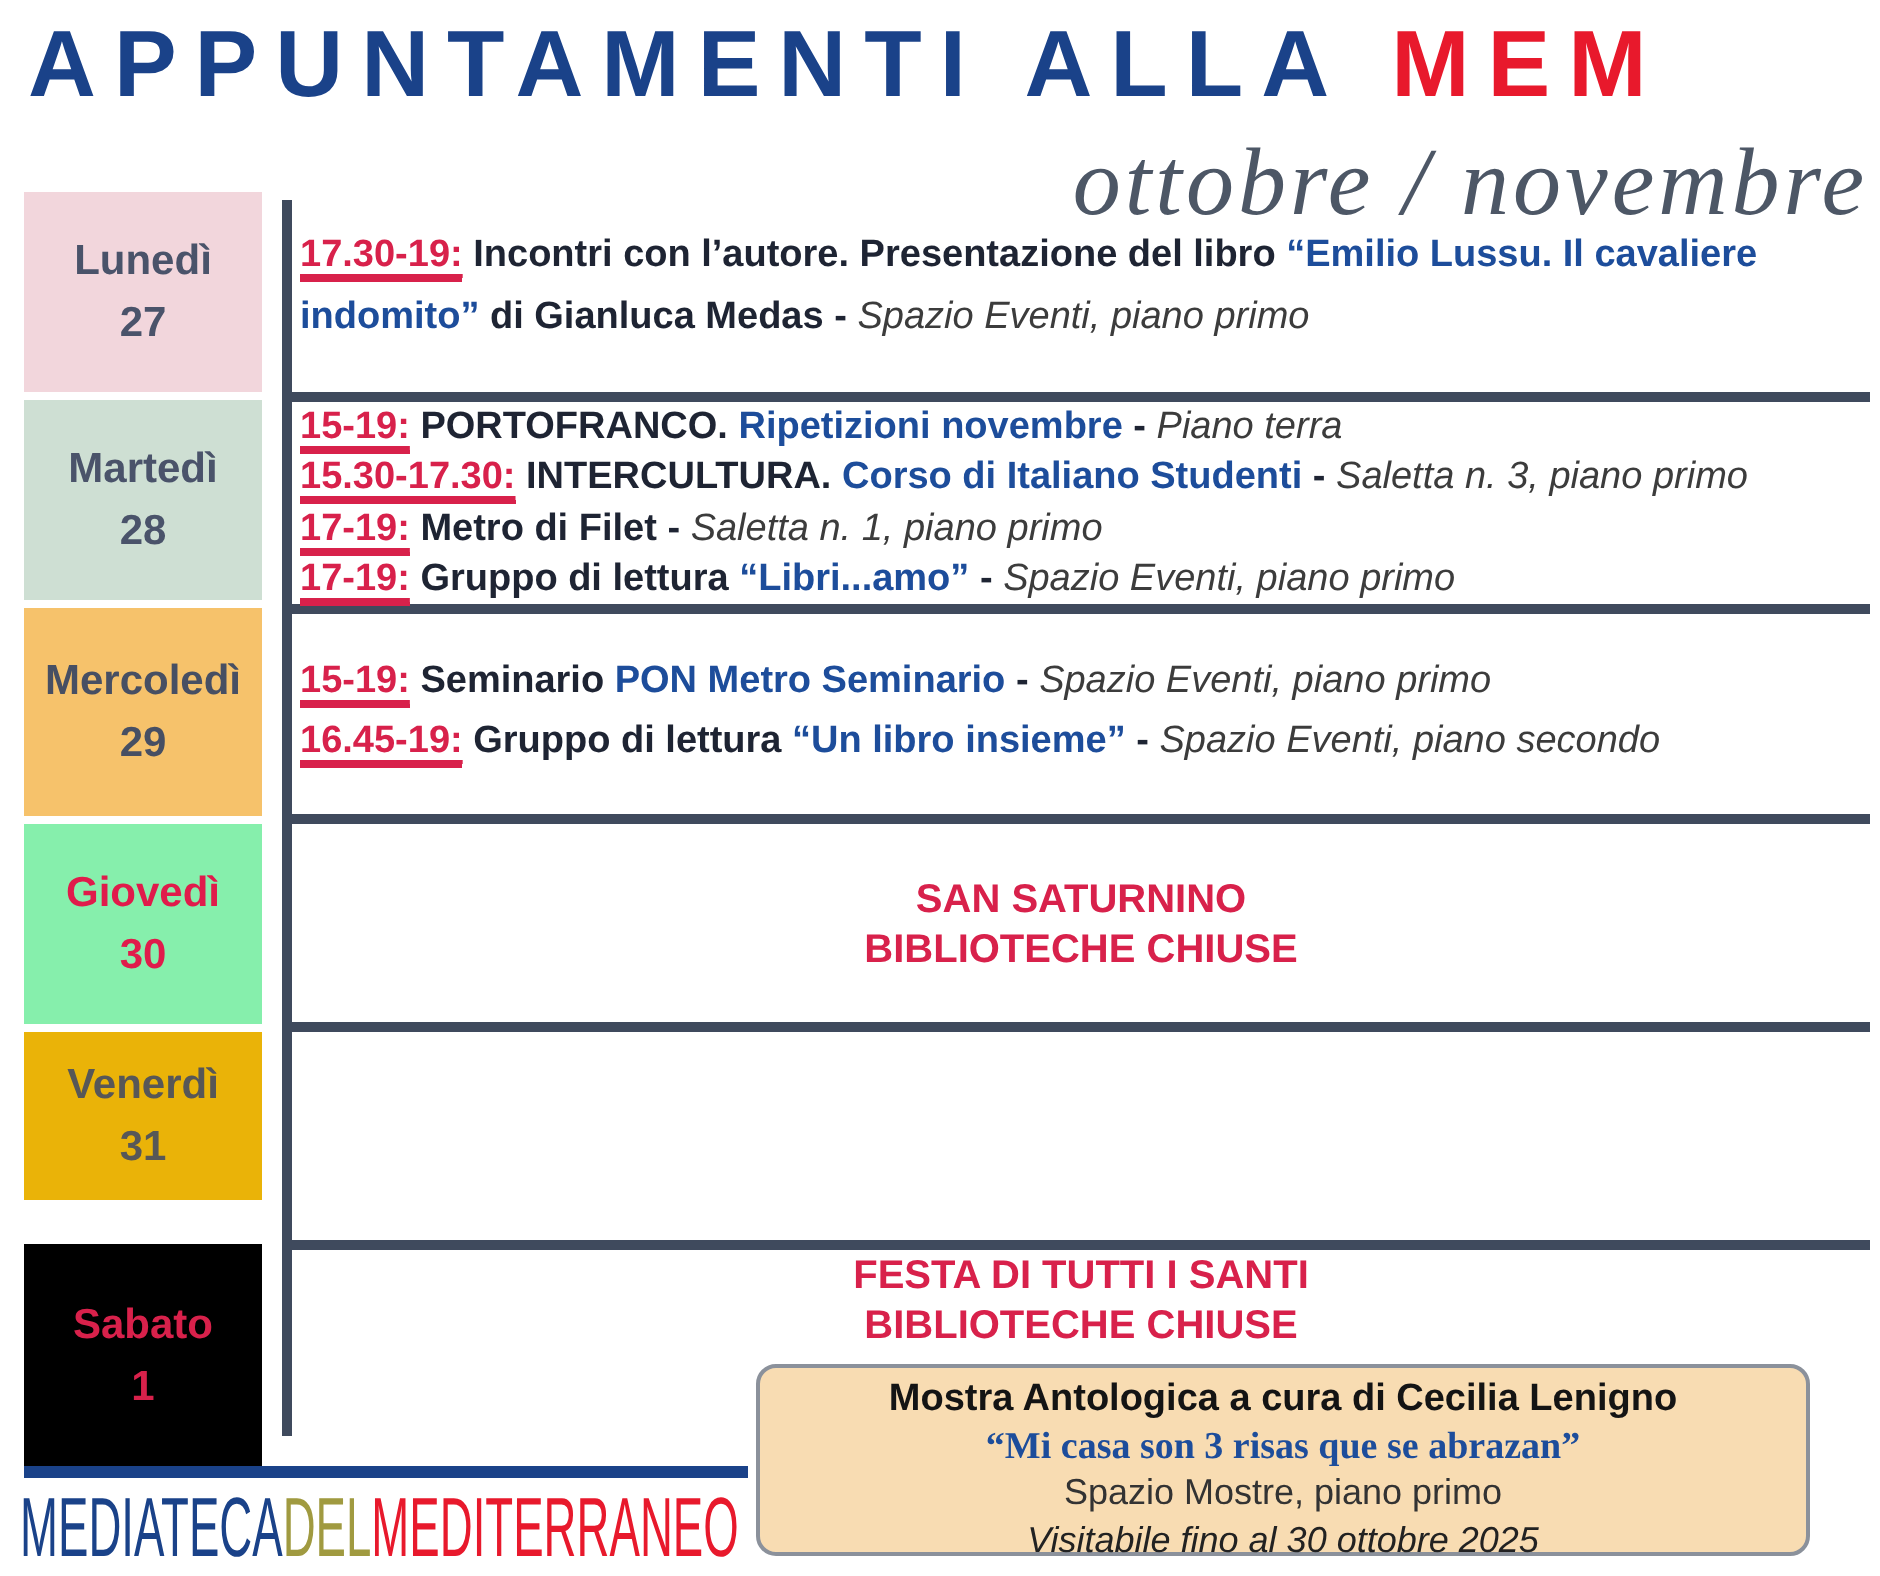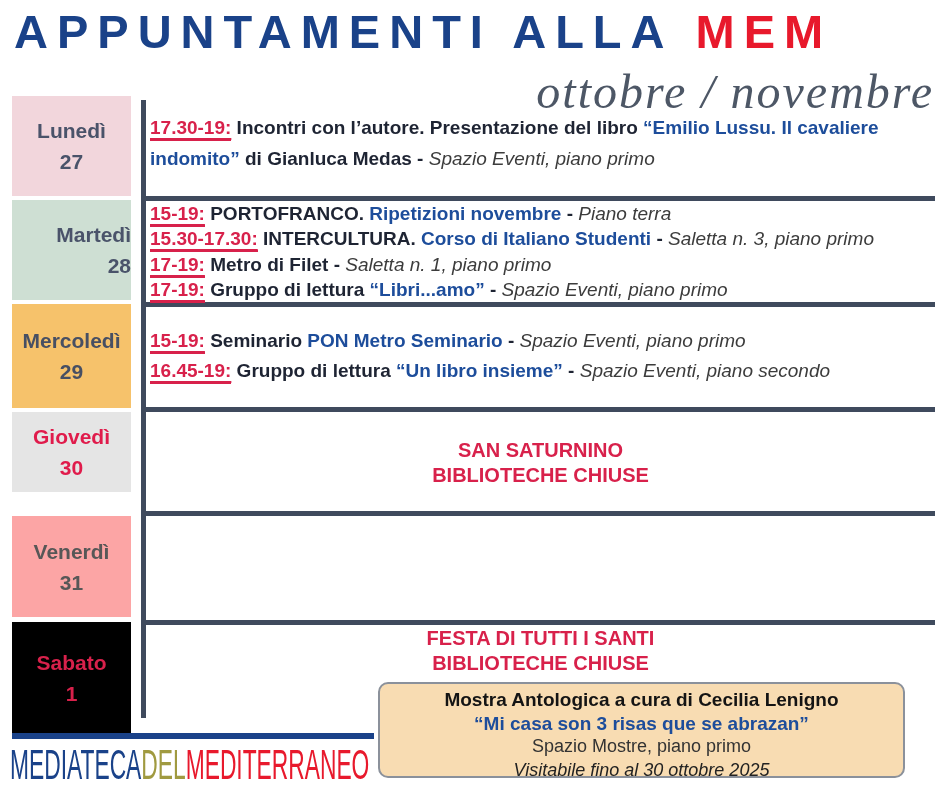--- a/index.html
+++ b/index.html
@@ -36,21 +36,21 @@
   .seg-blue{color:var(--blue);font-weight:700;}
   .seg-loc{color:var(--loc);font-style:italic;font-weight:400;}
 
   .notice{position:absolute;left:146px;width:789px;text-align:center;
           color:var(--crimson);font-weight:800;font-size:20px;line-height:25px;}
 
   .exhibit-box{position:absolute;left:378px;top:682px;width:527px;height:96px;
                background:#f8dcb2;border:2px solid #8b919b;border-radius:10px;
                text-align:center;padding-top:4px;line-height:23.5px;}
   .bx-title{font-size:19px;font-weight:700;color:#141414;}
-  .bx-quote{font-size:19px;font-weight:700;color:var(--blue);}
+  .bx-quote{font-size:19px;font-weight:700;color:var(--blue);font-family:Liberation Serif, serif;}
   .bx-loc{font-size:18px;color:#333333;}
   .bx-note{font-size:18px;font-style:italic;color:#222222;}
 
   .logo-bar{position:absolute;left:12px;top:733px;width:362px;height:6px;background:var(--navy);}
   .logo{position:absolute;left:10px;top:741px;white-space:nowrap;font-size:40px;
         font-weight:400;letter-spacing:0px;transform:scale(0.57,1.05);transform-origin:top left;}
   .logo .p1{color:var(--navy);}
   .logo .p2{color:#a09a40;}
   .logo .p3{color:var(--red);}
 </style>
@@ -60,33 +60,33 @@
 <div class="page">
 
   <div class="title"><span>APPUNTAMENTI ALLA</span><span>&nbsp;</span><span class="mem">MEM</span></div>
 
   <div class="subtitle">ottobre / novembre</div>
 
   <div class="day-label" style="top: 96px; height: 100px; background: rgb(242, 214, 220); color: rgb(74, 83, 106);">
     <span>Lunedì</span>
     <span>27</span>
   </div>
-  <div class="day-label" style="top: 200px; height: 100px; background: rgb(206, 223, 211); color: rgb(74, 83, 106); align-items: flex-end;">
+  <div class="day-label" style="top: 200px; height: 100px; background: rgb(206, 223, 211); color: rgb(74, 83, 106);">
     <span>Martedì</span>
     <span>28</span>
   </div>
   <div class="day-label" style="top: 304px; height: 104px; background: rgb(246, 194, 107); color: rgb(71, 79, 99);">
     <span>Mercoledì</span>
     <span>29</span>
   </div>
-  <div class="day-label" style="top: 412px; height: 80px; background: #e5e5e5; color: rgb(224, 27, 75); justify-content: center;">
+  <div class="day-label" style="top: 412px; height: 100px; background: #86efac; color: rgb(224, 27, 75); justify-content: center;">
     <span>Giovedì</span>
     <span>30</span>
   </div>
-  <div class="day-label" style="top: 516px; height: 101px; background: #fca5a5; color: rgb(87, 87, 87);">
+  <div class="day-label" style="top: 516px; height: 84px; background: #eab308; color: rgb(87, 87, 87);">
     <span>Venerdì</span>
     <span>31</span>
   </div>
   <div class="day-label" style="top: 622px; height: 111px; background: #000000; color: rgb(216, 33, 75);">
     <span>Sabato</span>
     <span>1</span>
   </div>
 
   <div class="vline"></div>
   <div class="hbar" style="top:196px;"></div>

